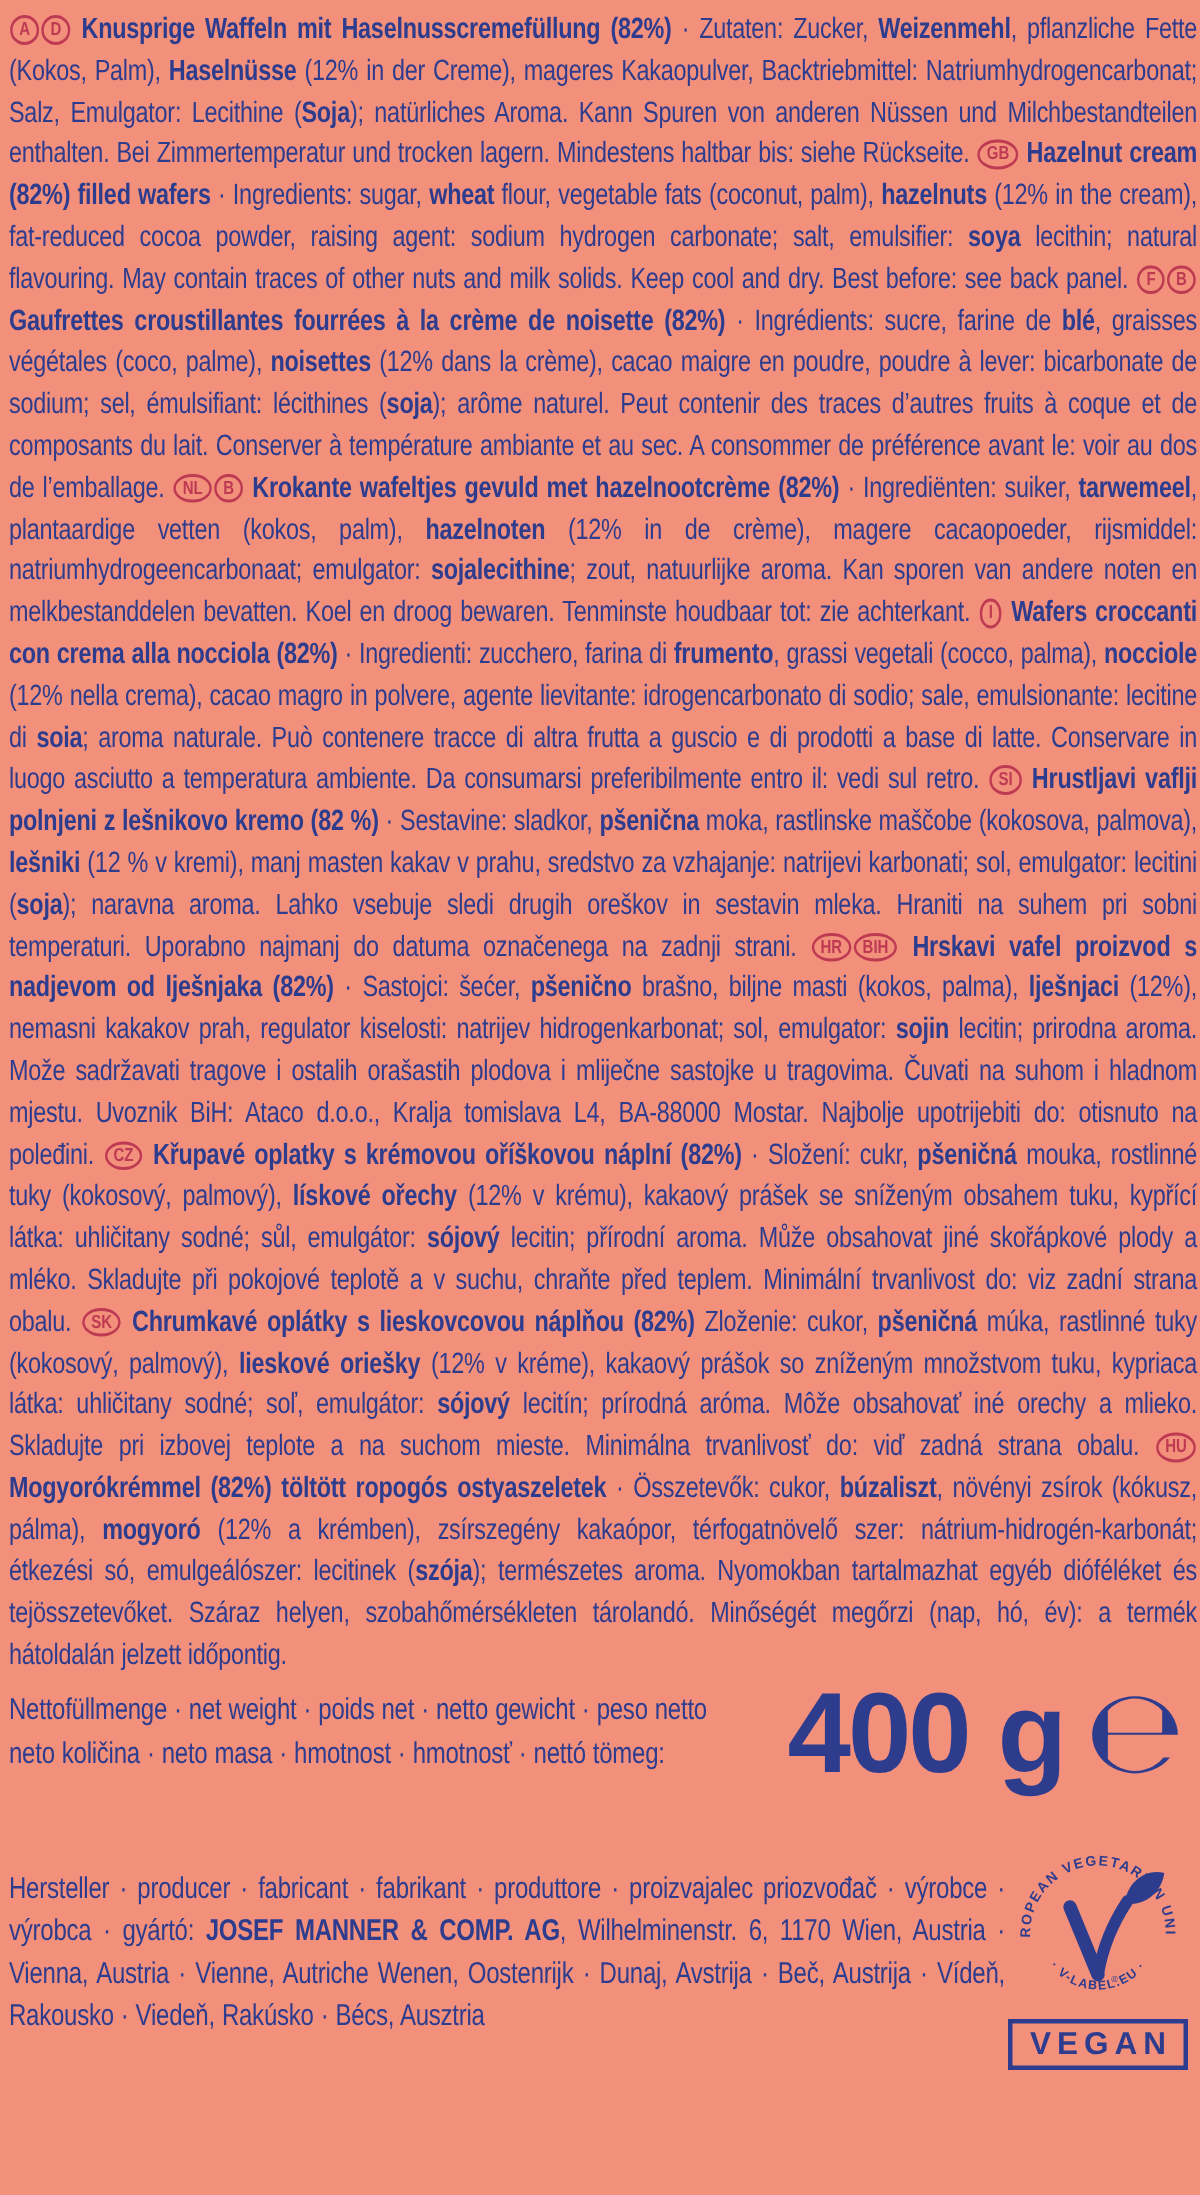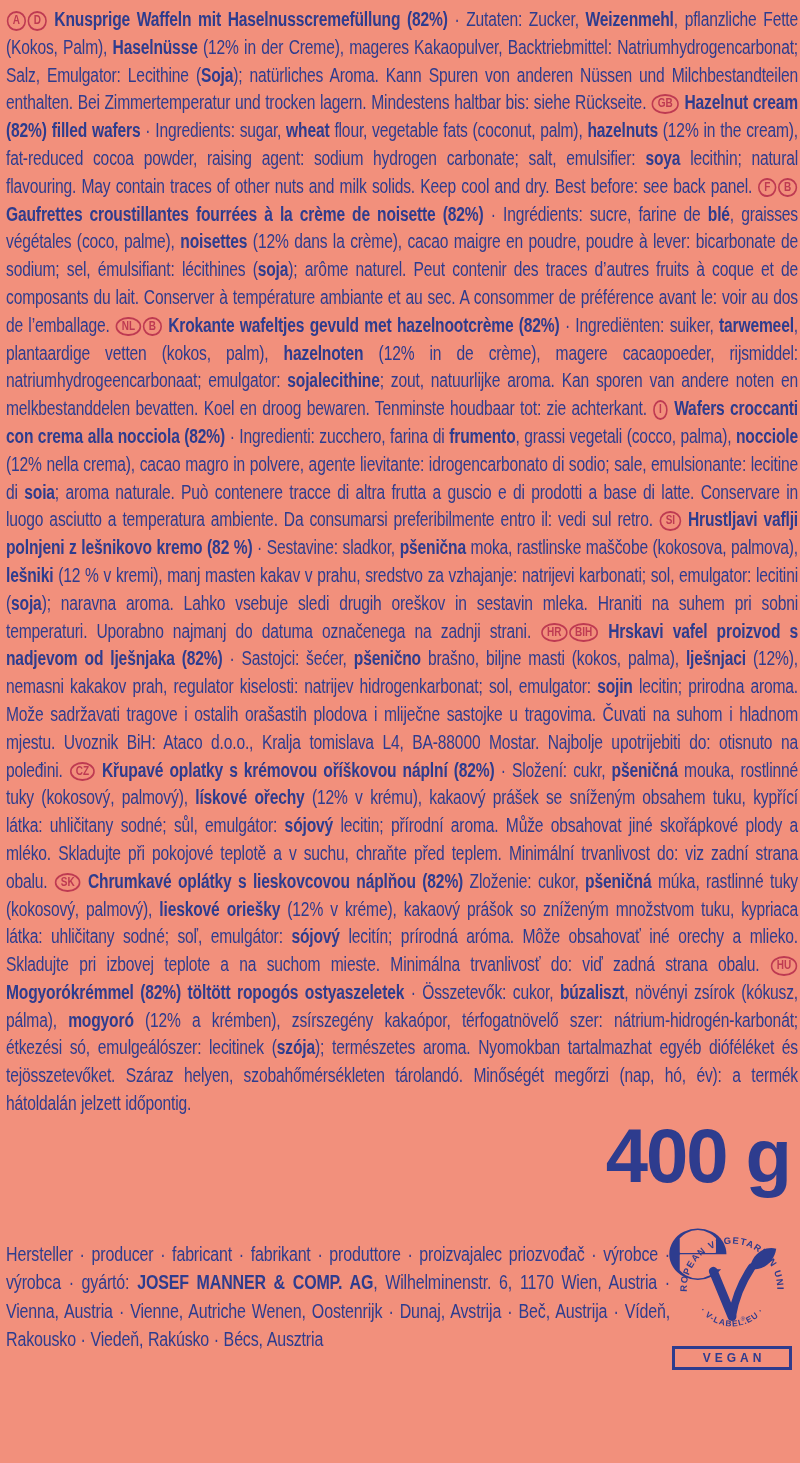--- a/index.html
+++ b/index.html
@@ -43,55 +43,61 @@
     padding:0 5.5px;
     margin:0 1px;
     vertical-align:2px;
     letter-spacing:0;
   }
   .nw-section{position:relative;margin-top:8px;min-height:92px;}
   .nw-labels{font-size:20px;line-height:29px;text-align:left;width:860px;}
   .nw-value{
     position:absolute;top:-14px;right:6px;
     font-weight:bold;font-size:76px;letter-spacing:-2px;
-    display:flex;align-items:center;gap:14px;flex-direction:column;
+    display:flex;align-items:center;gap:14px;
   }
   .esign{
     font-family:"DejaVu Sans",sans-serif;
     font-weight:400;font-size:78px;letter-spacing:0;
     line-height:1;
   }
   .producer-row{display:flex;gap:6px;margin-top:6px;align-items:center;}
   .producer-outer{flex:1;min-width:0;}
   .producer{font-size:20px;line-height:28.5px;width:830px;}
   .vegan{
     width:128px;flex:0 0 128px;
     display:flex;flex-direction:column;align-items:center;
     padding-top:4px;
   }
   .vegan svg{display:block;}
   .vegan-box{
     margin-top:2px;
     border:3px solid var(--ink);
     background:transparent;
-    font-weight:bold;font-size:12px;letter-spacing:4px;
+    font-weight:bold;font-size:21px;letter-spacing:4px;
     padding:2px 0 2px 4px;
     width:110px;text-align:center;
   }
 </style>
 </head>
 <body>
 
 <div class="label">
 
   <div class="cond-outer">
     <div class="cond ingredients"><span class="badge">A</span><span class="badge">D</span> <span class="b">Knusprige Waffeln mit Haselnusscremefüllung (82%)</span><span> · Zutaten: Zucker, </span><span class="b">Weizenmehl</span><span>, pflanzliche Fette (Kokos, Palm), </span><span class="b">Haselnüsse</span><span> (12% in der Creme), mageres Kakaopulver, Backtriebmittel: Natriumhydrogencarbonat; Salz, Emulgator: Lecithine (</span><span class="b">Soja</span><span>); natürliches Aroma. Kann Spuren von anderen Nüssen und Milchbestandteilen enthalten. Bei Zimmertemperatur und trocken lagern. Mindestens haltbar bis: siehe Rückseite. </span><span class="badge">GB</span> <span class="b">Hazelnut cream (82%) filled wafers</span><span> · Ingredients: sugar, </span><span class="b">wheat</span><span> flour, vegetable fats (coconut, palm), </span><span class="b">hazelnuts</span><span> (12% in the cream), fat-reduced cocoa powder, raising agent: sodium hydrogen carbonate; salt, emulsifier: </span><span class="b">soya</span><span> lecithin; natural flavouring. May contain traces of other nuts and milk solids. Keep cool and dry. Best before: see back panel. </span><span class="badge">F</span><span class="badge">B</span> <span class="b">Gaufrettes croustillantes fourrées à la crème de noisette (82%)</span><span> · Ingrédients: sucre, farine de </span><span class="b">blé</span><span>, graisses végétales (coco, palme), </span><span class="b">noisettes</span><span> (12% dans la crème), cacao maigre en poudre, poudre à lever: bicarbonate de sodium; sel, émulsifiant: lécithines (</span><span class="b">soja</span><span>); arôme naturel. Peut contenir des traces d’autres fruits à coque et de composants du lait. Conserver à température ambiante et au sec. A consommer de préférence avant le: voir au dos de l’emballage. </span><span class="badge">NL</span><span class="badge">B</span> <span class="b">Krokante wafeltjes gevuld met hazelnootcrème (82%)</span><span> · Ingrediënten: suiker, </span><span class="b">tarwemeel</span><span>, plantaardige vetten (kokos, palm), </span><span class="b">hazelnoten</span><span> (12% in de crème), magere cacaopoeder, rijsmiddel: natriumhydrogeencarbonaat; emulgator: </span><span class="b">sojalecithine</span><span>; zout, natuurlijke aroma. Kan sporen van andere noten en melkbestanddelen bevatten. Koel en droog bewaren. Tenminste houdbaar tot: zie achterkant. </span><span class="badge">I</span> <span class="b">Wafers croccanti con crema alla nocciola (82%)</span><span> · Ingredienti: zucchero, farina di </span><span class="b">frumento</span><span>, grassi vegetali (cocco, palma), </span><span class="b">nocciole</span><span> (12% nella crema), cacao magro in polvere, agente lievitante: idrogencarbonato di sodio; sale, emulsionante: lecitine di </span><span class="b">soia</span><span>; aroma naturale. Può contenere tracce di altra frutta a guscio e di prodotti a base di latte. Conservare in luogo asciutto a temperatura ambiente. Da consumarsi preferibilmente entro il: vedi sul retro. </span><span class="badge">SI</span> <span class="b">Hrustljavi vaflji polnjeni z lešnikovo kremo (82 %)</span><span> · Sestavine: sladkor, </span><span class="b">pšenična</span><span> moka, rastlinske maščobe (kokosova, palmova), </span><span class="b">lešniki</span><span> (12 % v kremi), manj masten kakav v prahu, sredstvo za vzhajanje: natrijevi karbonati; sol, emulgator: lecitini (</span><span class="b">soja</span><span>); naravna aroma. Lahko vsebuje sledi drugih oreškov in sestavin mleka. Hraniti na suhem pri sobni temperaturi. Uporabno najmanj do datuma označenega na zadnji strani. </span><span class="badge">HR</span><span class="badge">BIH</span> <span class="b">Hrskavi vafel proizvod s nadjevom od lješnjaka (82%)</span><span> · Sastojci: šećer, </span><span class="b">pšenično</span><span> brašno, biljne masti (kokos, palma), </span><span class="b">lješnjaci</span><span> (12%), nemasni kakakov prah, regulator kiselosti: natrijev hidrogenkarbonat; sol, emulgator: </span><span class="b">sojin</span><span> lecitin; prirodna aroma. Može sadržavati tragove i ostalih orašastih plodova i mliječne sastojke u tragovima. Čuvati na suhom i hladnom mjestu. Uvoznik BiH: Ataco d.o.o., Kralja tomislava L4, BA-88000 Mostar. Najbolje upotrijebiti do: otisnuto na poleđini. </span><span class="badge">CZ</span> <span class="b">Křupavé oplatky s krémovou oříškovou náplní (82%)</span><span> · Složení: cukr, </span><span class="b">pšeničná</span><span> mouka, rostlinné tuky (kokosový, palmový), </span><span class="b">lískové ořechy</span><span> (12% v krému), kakaový prášek se sníženým obsahem tuku, kypřící látka: uhličitany sodné; sůl, emulgátor: </span><span class="b">sójový</span><span> lecitin; přírodní aroma. Může obsahovat jiné skořápkové plody a mléko. Skladujte při pokojové teplotě a v suchu, chraňte před teplem. Minimální trvanlivost do: viz zadní strana obalu. </span><span class="badge">SK</span> <span class="b">Chrumkavé oplátky s lieskovcovou náplňou (82%)</span><span> Zloženie: cukor, </span><span class="b">pšeničná</span><span> múka, rastlinné tuky (kokosový, palmový), </span><span class="b">lieskové oriešky</span><span> (12% v kréme), kakaový prášok so zníženým množstvom tuku, kypriaca látka: uhličitany sodné; soľ, emulgátor: </span><span class="b">sójový</span><span> lecitín; prírodná aróma. Môže obsahovať iné orechy a mlieko. Skladujte pri izbovej teplote a na suchom mieste. Minimálna trvanlivosť do: viď zadná strana obalu. </span><span class="badge">HU</span> <span class="b">Mogyorókrémmel (82%) töltött ropogós ostyaszeletek</span><span> · Összetevők: cukor, </span><span class="b">búzaliszt</span><span>, növényi zsírok (kókusz, pálma), </span><span class="b">mogyoró</span><span> (12% a krémben), zsírszegény kakaópor, térfogatnövelő szer: nátrium-hidrogén-karbonát; étkezési só, emulgeálószer: lecitinek (</span><span class="b">szója</span><span>); természetes aroma. Nyomokban tartalmazhat egyéb dióféléket és tejösszetevőket. Száraz helyen, szobahőmérsékleten tárolandó. Minőségét megőrzi (nap, hó, év): a termék hátoldalán jelzett időpontig.</span></div>
   </div>
 
   <div class="nw-section">
+    <div class="cond-outer">
+      <div class="cond nw-labels">
+        <div>Nettofüllmenge · net weight · poids net · netto gewicht · peso netto</div>
+        <div>neto količina · neto masa · hmotnost · hmotnosť · nettó tömeg:</div>
+      </div>
+    </div>
     <div class="nw-value">
       <span>400 g</span>
       <span class="esign">℮</span>
     </div>
   </div>
 
   <div class="producer-row">
     <div class="cond-outer producer-outer">
       <div class="cond producer"><span>Hersteller · producer · fabricant · fabrikant · produttore · proizvajalec priozvođač · výrobce · výrobca · gyártó: </span><span class="b">JOSEF MANNER &amp; COMP. AG</span><span>, Wilhelminenstr. 6, 1170 Wien, Austria · Vienna, Austria · Vienne, Autriche Wenen, Oostenrijk · Dunaj, Avstrija · Beč, Austrija · Vídeň, Rakousko · Viedeň, Rakúsko · Bécs, Ausztria</span></div>
     </div>

